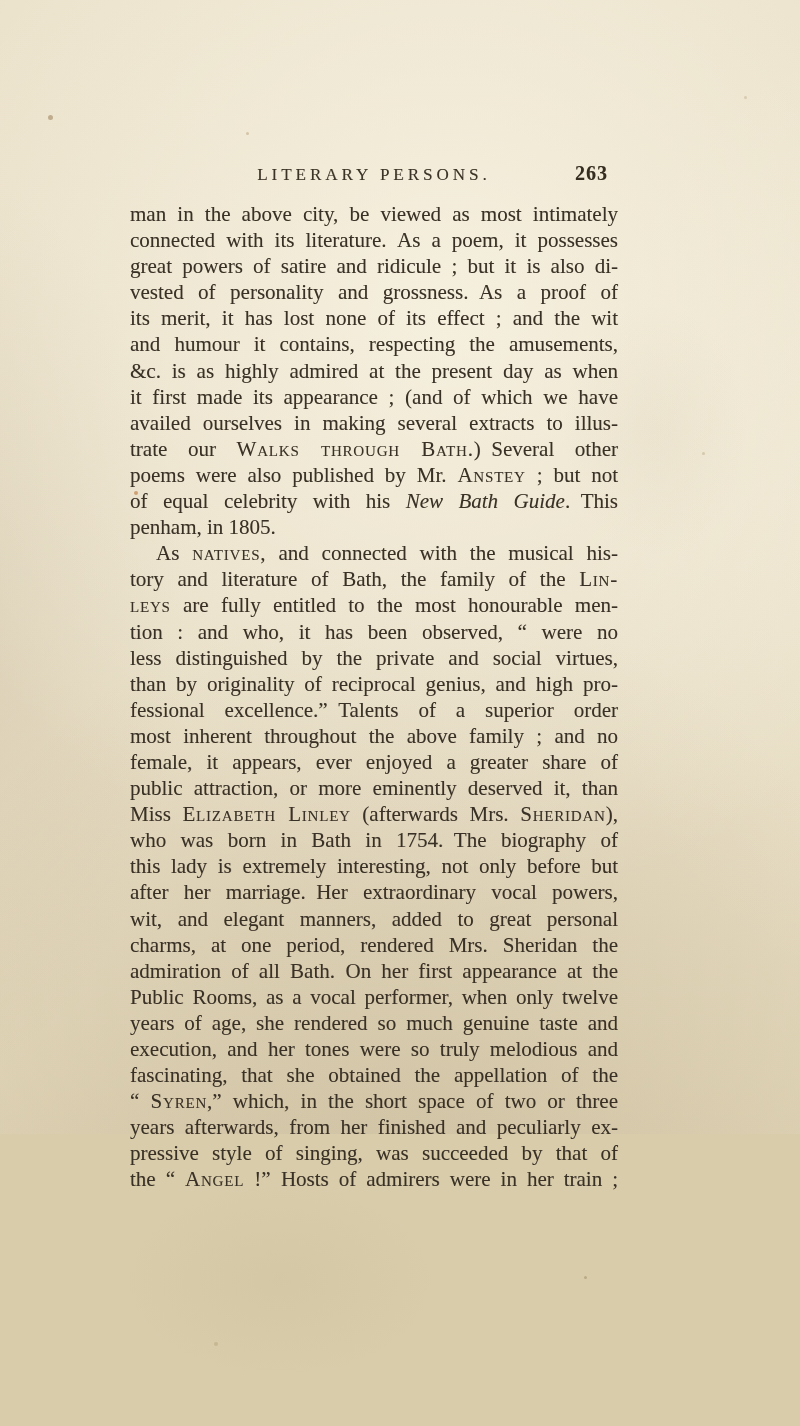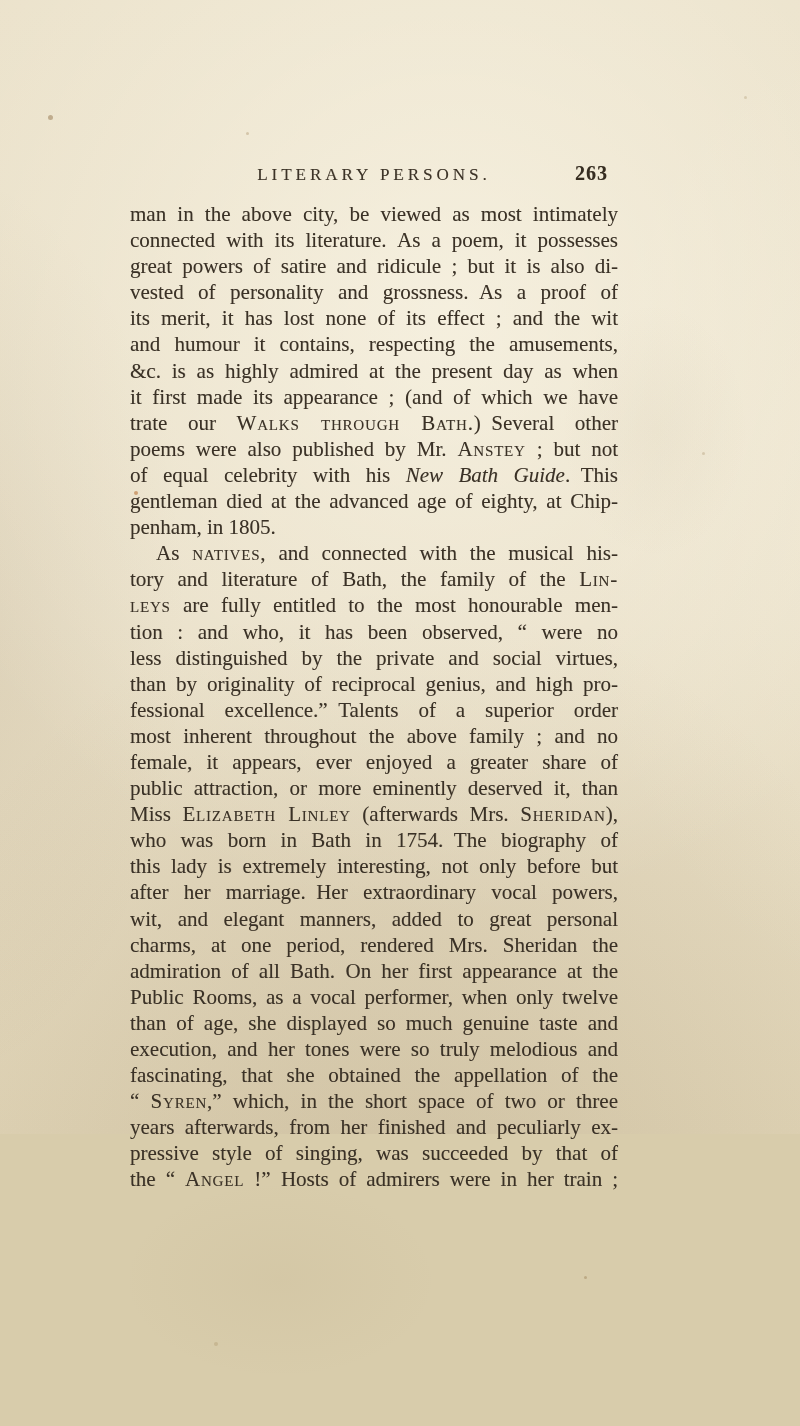--- a/index.html
+++ b/index.html
@@ -85,24 +85,24 @@
   <main class="body-text">
       <div>
         <div class="line"><span>man in the above city, be viewed as most intimately</span></div>
         <div class="line"><span>connected with its literature. As a poem, it possesses</span></div>
         <div class="line"><span>great powers of satire and ridicule ; but it is also di-</span></div>
         <div class="line"><span>vested of personality and grossness. As a proof of</span></div>
         <div class="line"><span>its merit, it has lost none of its effect ; and the wit</span></div>
         <div class="line"><span>and humour it contains, respecting the amusements,</span></div>
         <div class="line"><span>&amp;c. is as highly admired at the present day as when</span></div>
         <div class="line"><span>it first made its appearance ; (and of which we have</span></div>
+        <div class="line"><span>availed ourselves in making several extracts to illus-</span></div>
         <div class="line"><span>trate our </span><span class="sc">Walks through Bath.</span><span>) Several other</span></div>
         <div class="line"><span>poems were also published by Mr. </span><span class="sc">Anstey</span><span> ; but not</span></div>
         <div class="line"><span>of equal celebrity with his </span><span class="it">New Bath Guide</span><span>. This</span></div>
-        <div class="line"><span>gentleman died at the advanced age of eighty, at Chip-</span></div>
         <div class="line no-just"><span>penham, in 1805.</span></div>
       </div>
       <div>
         <div class="line indent"><span>As </span><span class="sc">natives</span><span>, and connected with the musical his-</span></div>
         <div class="line"><span>tory and literature of Bath, the family of the </span><span class="sc">Lin-</span></div>
         <div class="line"><span class="sc">leys</span><span> are fully entitled to the most honourable men-</span></div>
         <div class="line"><span>tion : and who, it has been observed, “ were no</span></div>
         <div class="line"><span>less distinguished by the private and social virtues,</span></div>
         <div class="line"><span>than by originality of reciprocal genius, and high pro-</span></div>
         <div class="line"><span>fessional excellence.” Talents of a superior order</span></div>
@@ -110,21 +110,21 @@
         <div class="line"><span>female, it appears, ever enjoyed a greater share of</span></div>
         <div class="line"><span>public attraction, or more eminently deserved it, than</span></div>
         <div class="line"><span>Miss </span><span class="sc">Elizabeth Linley</span><span> (afterwards Mrs. </span><span class="sc">Sheridan</span><span>),</span></div>
         <div class="line"><span>who was born in Bath in 1754. The biography of</span></div>
         <div class="line"><span>this lady is extremely interesting, not only before but</span></div>
         <div class="line"><span>after her marriage. Her extraordinary vocal powers,</span></div>
         <div class="line"><span>wit, and elegant manners, added to great personal</span></div>
         <div class="line"><span>charms, at one period, rendered Mrs. Sheridan the</span></div>
         <div class="line"><span>admiration of all Bath. On her first appearance at the</span></div>
         <div class="line"><span>Public Rooms, as a vocal performer, when only twelve</span></div>
-        <div class="line"><span>than of age, she displayed so much genuine taste and</span></div>
+        <div class="line"><span>years of age, she rendered so much genuine taste and</span></div>
         <div class="line"><span>execution, and her tones were so truly melodious and</span></div>
         <div class="line"><span>fascinating, that she obtained the appellation of the</span></div>
         <div class="line"><span>“ </span><span class="sc">Syren</span><span>,” which, in the short space of two or three</span></div>
         <div class="line"><span>years afterwards, from her finished and peculiarly ex-</span></div>
         <div class="line"><span>pressive style of singing, was succeeded by that of</span></div>
         <div class="line"><span>the “ </span><span class="sc">Angel</span><span> !” Hosts of admirers were in her train ;</span></div>
       </div>
     </main>
 
 </div>

